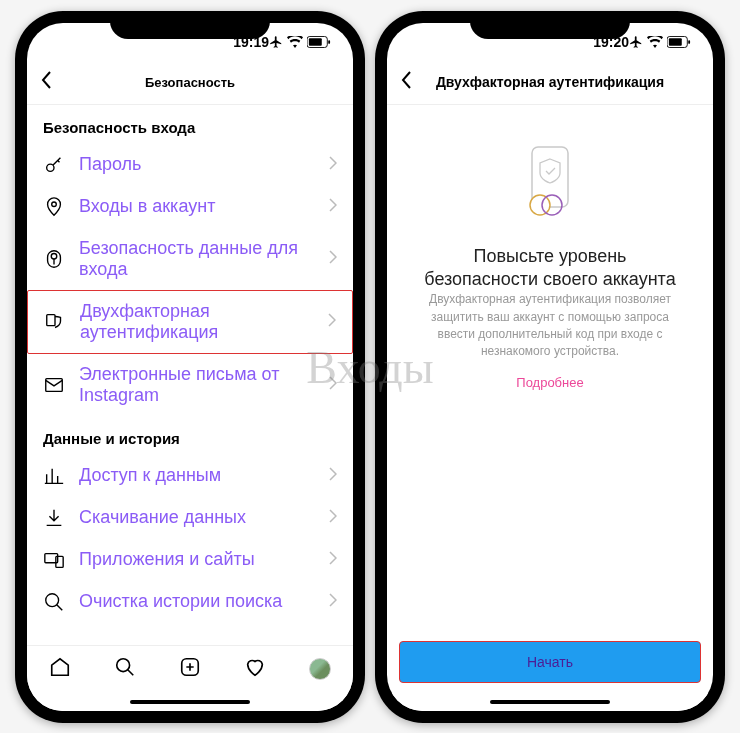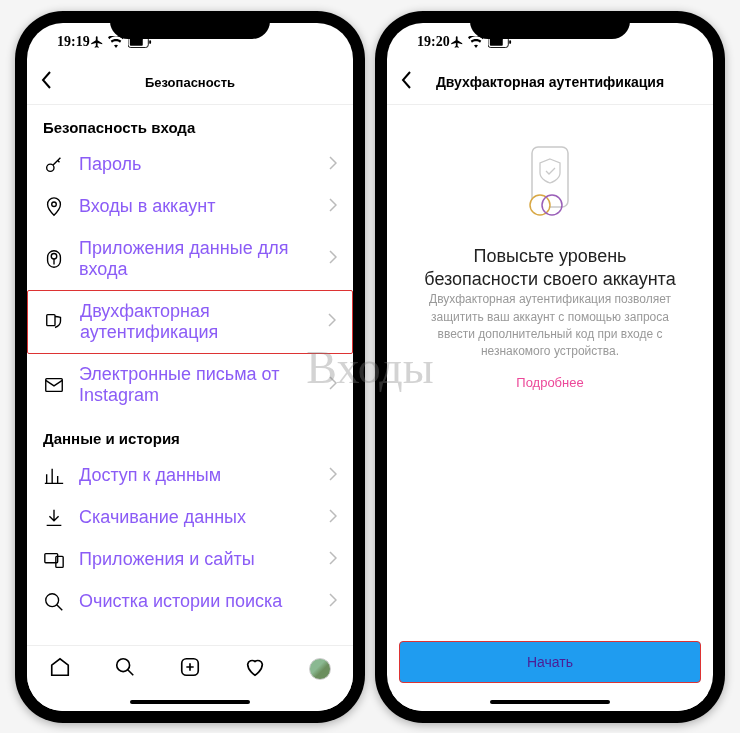--- a/index.html
+++ b/index.html
@@ -41,29 +41,28 @@
     width: 160px;
     height: 28px;
     background: #000;
     border-bottom-left-radius: 18px;
     border-bottom-right-radius: 18px;
     z-index: 10;
   }
   .status-bar {
     height: 38px;
     display: flex;
-    justify-content: flex-start;
+    justify-content: flex-end;
     align-items: center;
     padding: 0 22px 0 30px;
     font-size: 14px;
     font-weight: 600;
     z-index: 5;
     position: relative;
     flex-shrink: 0;
-    font-family: Liberation Serif, serif;
   }
   .status-right { display: flex; gap: 4px; align-items: center; }
   .status-right svg { display: block; }
   .nav-header {
     height: 44px;
     display: flex;
     align-items: center;
     justify-content: center;
     position: relative;
     border-bottom: 1px solid #eee;
@@ -210,21 +209,21 @@
       </div>
 
       <div class="list-row">
         <span class="icon">
             <svg width="22" height="22" viewBox="0 0 24 24" fill="none" stroke="#000" stroke-width="1.5">
               <circle cx="12" cy="9" r="3"></circle>
               <path d="M12 12v6"></path>
               <rect x="5" y="3" width="14" height="18" rx="7"></rect>
             </svg>
           </span>
-        <span class="label">Приложения данные для входа</span>
+        <span class="label">Безопасность данные для входа</span>
         <span class="chev"><svg width="8" height="14" viewBox="0 0 8 14" fill="none" stroke="#bbb" stroke-width="1.5">
               <path d="M1 1l6 6-6 6"></path>
             </svg></span>
       </div>
 
       <div class="list-row highlighted">
         <span class="icon">
             <svg width="22" height="22" viewBox="0 0 24 24" fill="none" stroke="#000" stroke-width="1.5">
               <rect x="3" y="4" width="9" height="12" rx="1"></rect>
               <path d="M12 6c3 0 6 1 6 1v4c0 4-3 6-6 7"></path>

